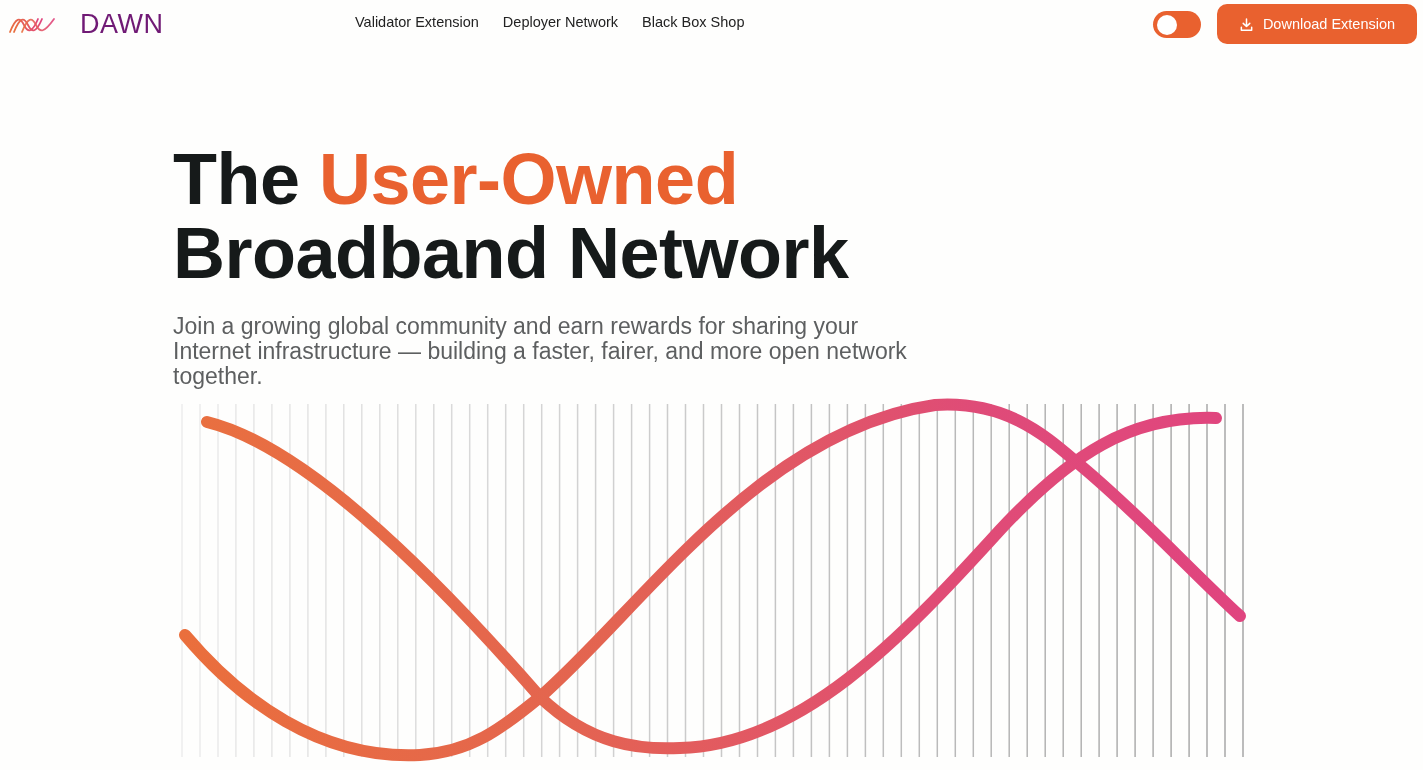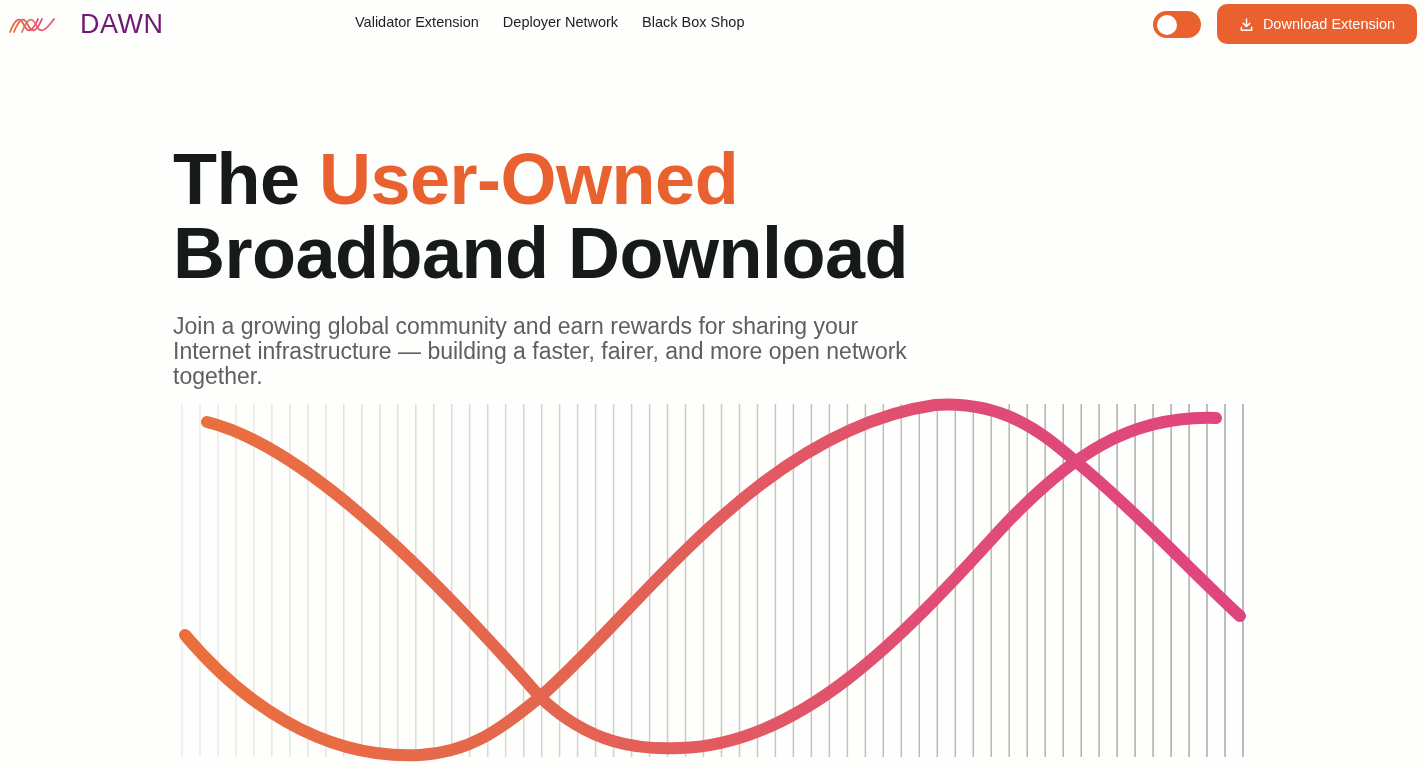--- a/index.html
+++ b/index.html
@@ -61,21 +61,21 @@
       <path d="M8 2 V10 M4.5 6.8 L8 10.2 L11.5 6.8" stroke="#fff" stroke-width="1.6" fill="none" stroke-linecap="round" stroke-linejoin="round"></path>
       <path d="M2.5 11 V14 H13.5 V11" stroke="#fff" stroke-width="1.6" fill="none" stroke-linecap="round" stroke-linejoin="round"></path>
     </svg>
     <span>Download Extension</span>
   </button>
 </header>
 
 <section class="hero">
   <h1 class="hero-title">
     <span>The </span><span class="accent">User-Owned</span><br>
-    <span>Broadband Download</span>
+    <span>Broadband Network</span>
   </h1>
 </section>
 <p class="hero-sub">Join a growing global community and earn rewards for sharing your Internet infrastructure — building a faster, fairer, and more open network together.</p>
 
 <div class="visual">
   <svg id="wave-svg" width="1423" height="380" viewBox="0 390 1423 380">
     <defs>
       <linearGradient id="tubeA" gradientUnits="userSpaceOnUse" x1="180" y1="0" x2="1245" y2="0">
         <stop offset="0" stop-color="#e9703f"></stop>
         <stop offset="0.35" stop-color="#e4654f"></stop>

